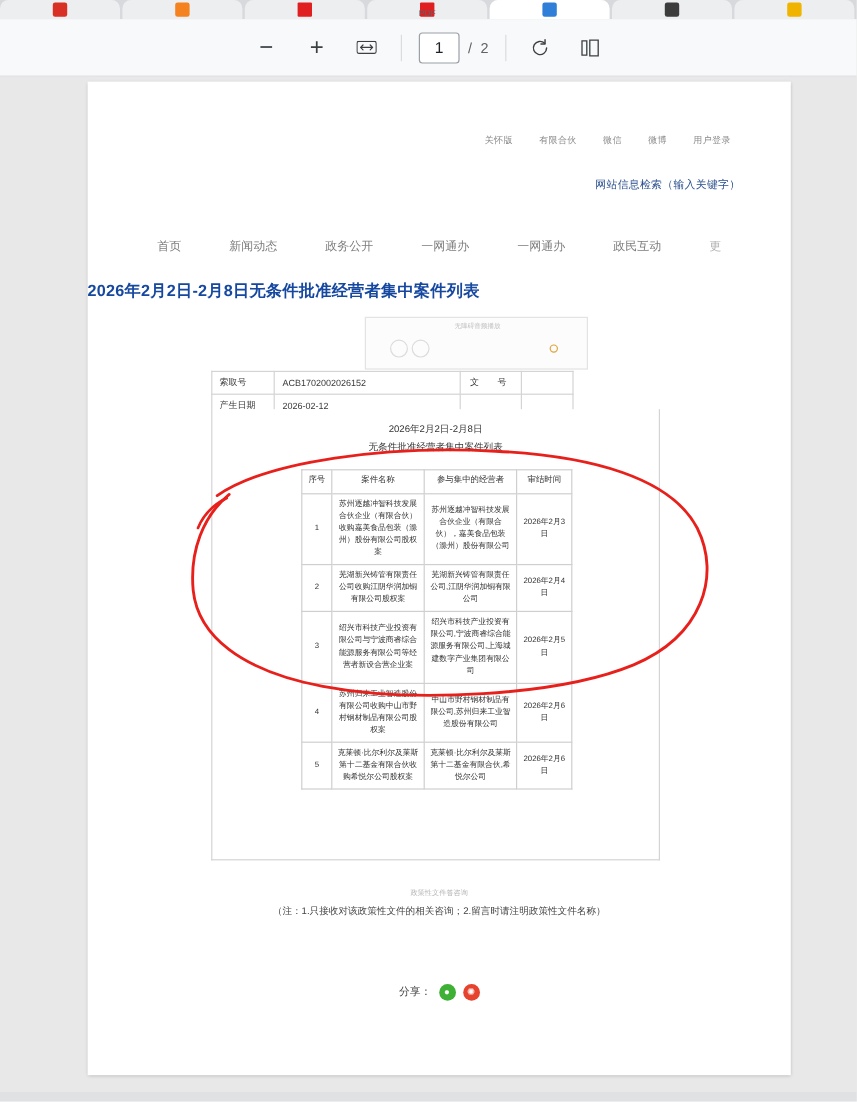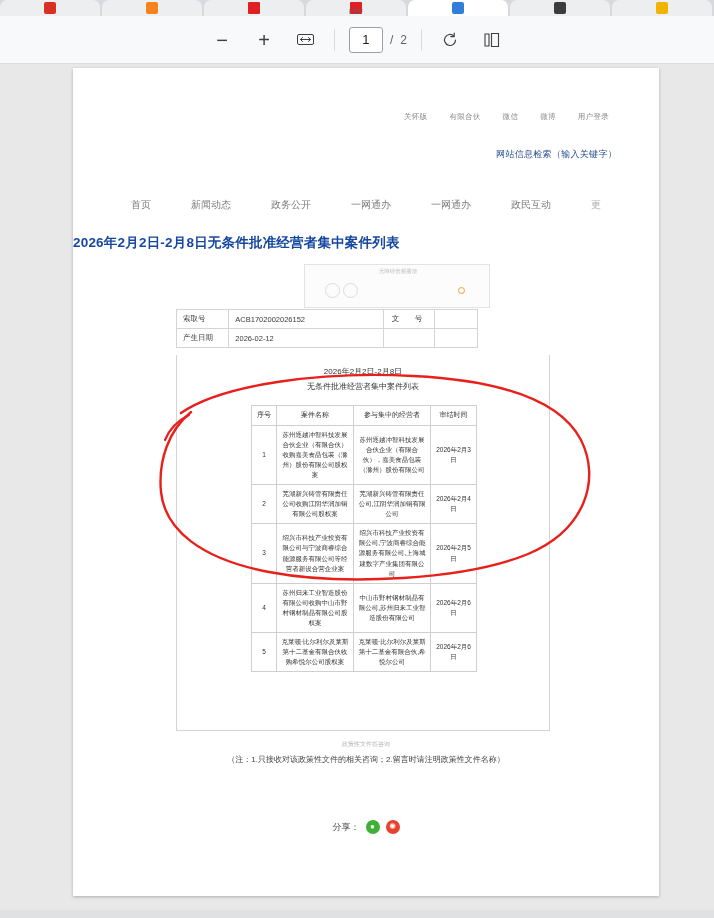--- a/index.html
+++ b/index.html
@@ -181,21 +181,21 @@
     padding: 4px 6px;
     height: 17px;
   }
   .meta-table td.lbl { width: 68px; background: #fff; }
   .meta-table td.val { width: 190px; }
   .meta-table td.lbl2 { width: 58px; text-align: center; letter-spacing: 4px; margin-top: 32px; }
   .meta-table td.val2 { width: 58px; }
 
   
   .inner-wrap {
-    position: absolute; top: 287px; left: 103px;
+    position: absolute; top: 273px; left: 103px;
     width: 374px; height: 376px;
     border-left: 1px solid #d4d4d4;
     border-right: 1px solid #d4d4d4;
     border-bottom: 1px solid #d4d4d4;
     background: #fff;
   }
   .inner-head {
     text-align: center;
     font-size: 8px; color: #333;
     padding-top: 9px;
@@ -226,21 +226,21 @@
     text-align: center;
     font-size: 6px; color: #b5b5b5;
   }
   .note-text {
     position: absolute; top: 686px; left: 0; width: 586px;
     text-align: center;
     font-size: 8px; color: #444;
   }
   .share-row {
     position: absolute; top: 752px; left: 0; width: 586px;
-    display: flex; align-items: center; justify-content: center; gap: 6px;
+    display: flex; justify-content: center; gap: 6px;
     font-size: 9px; color: #444;
   }
   .share-icon {
     width: 14px; height: 14px; border-radius: 50%;
     display: inline-block;
   }
   .share-wechat { background: #3eb035; }
   .share-weibo { background: #e6432e; }
   .share-glyph {
     position: relative;

